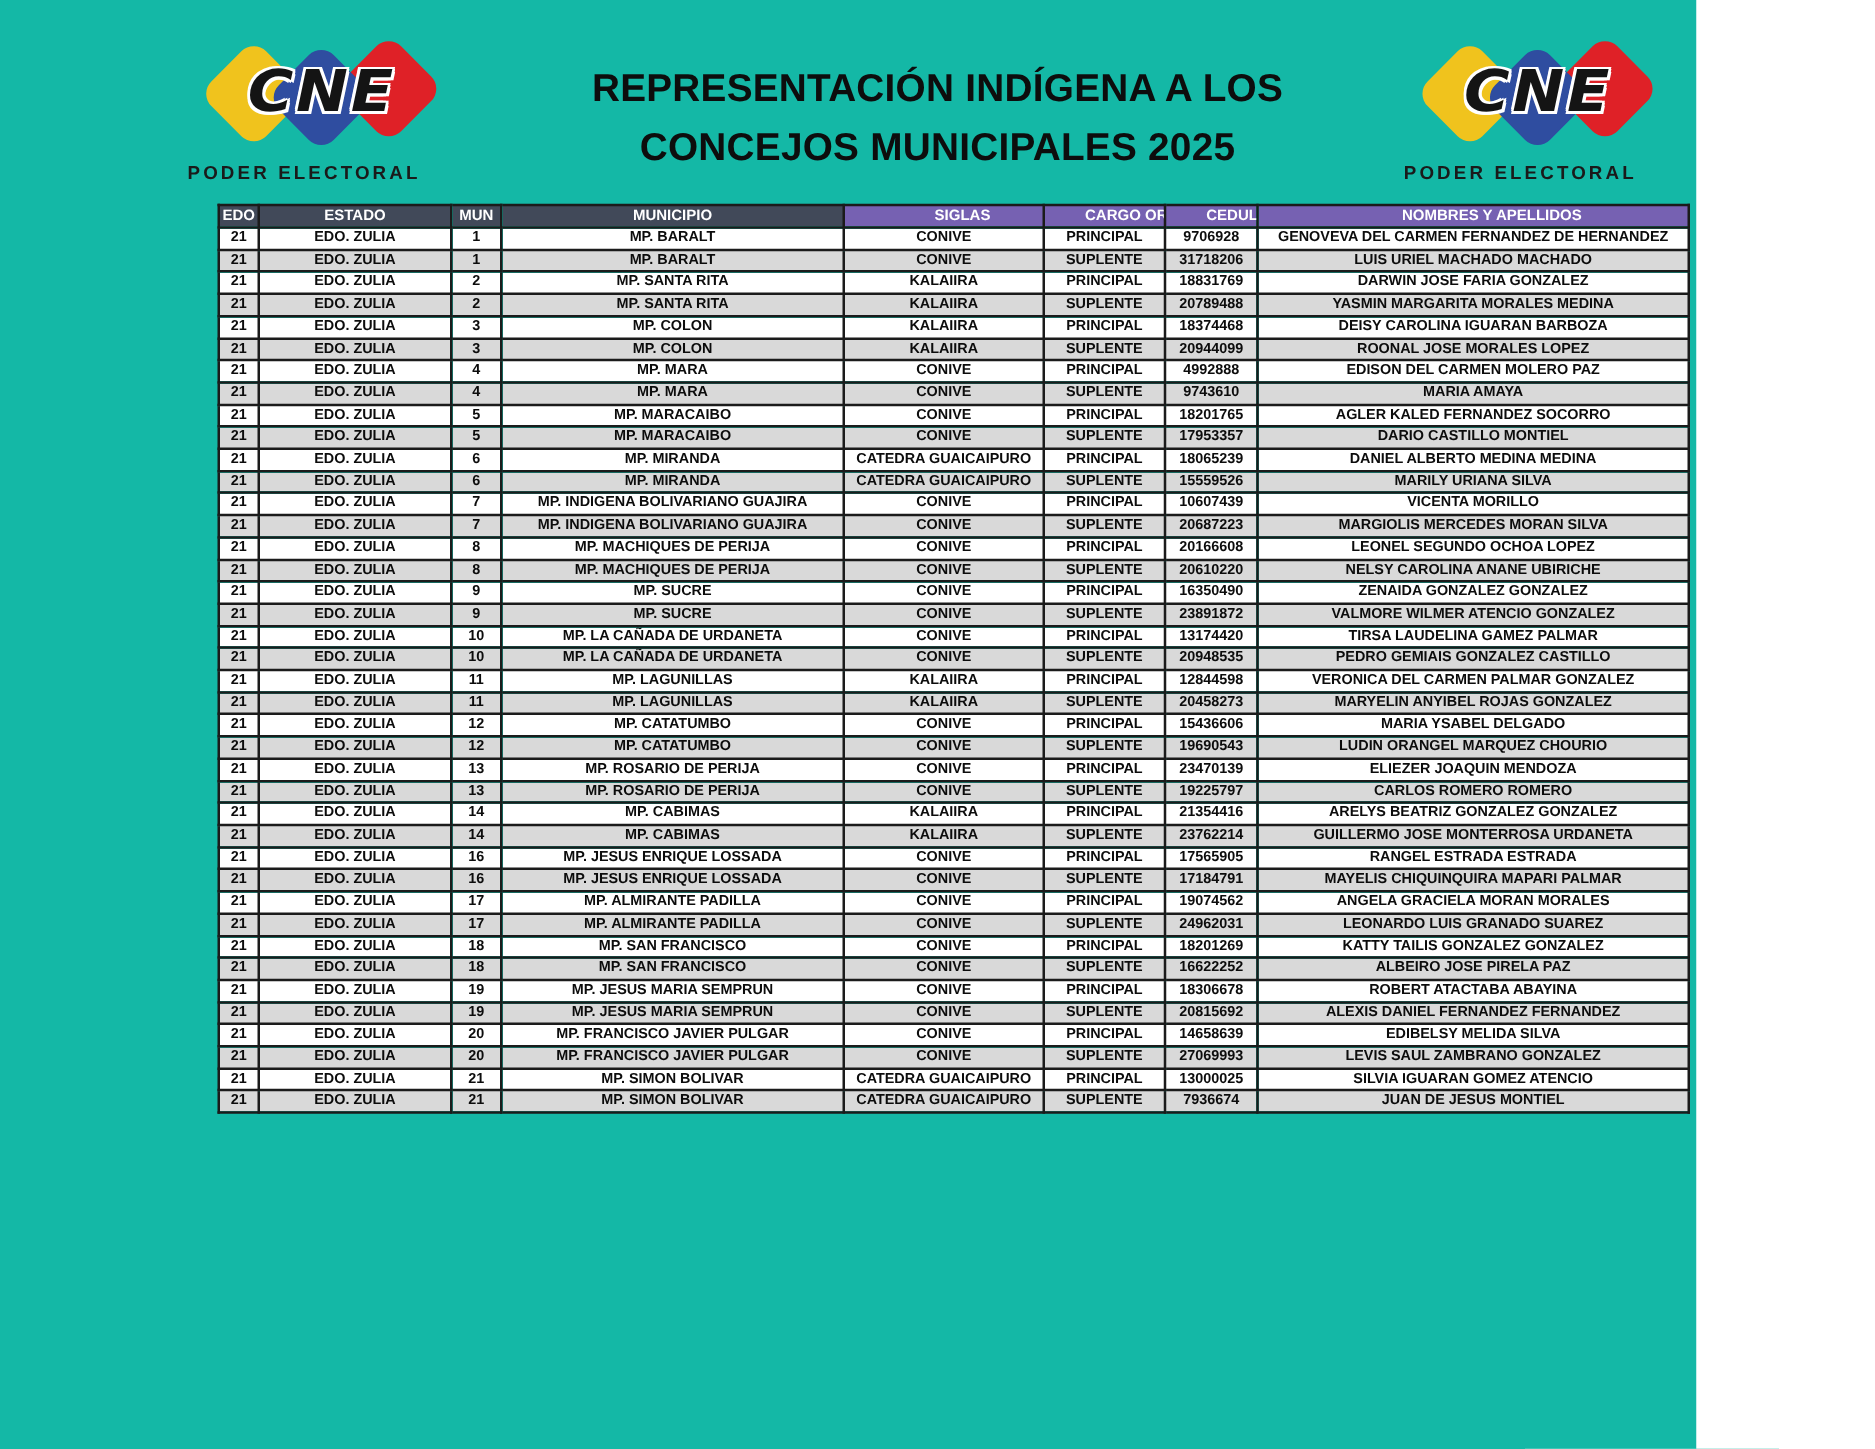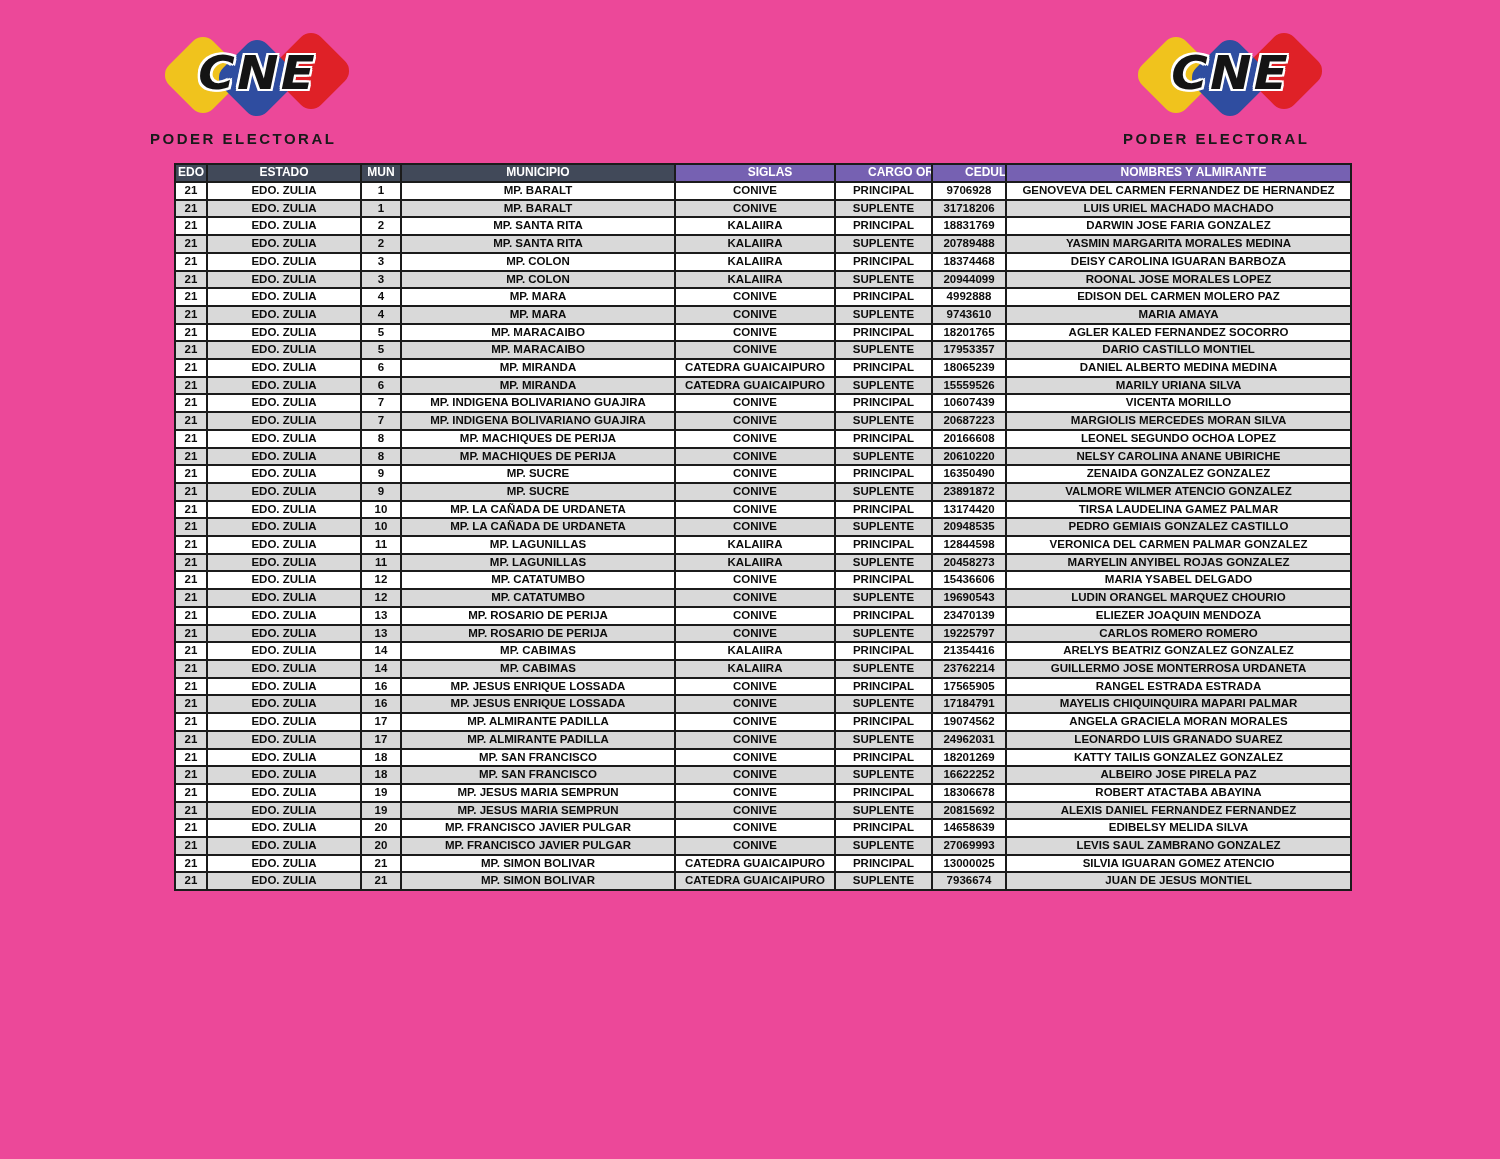--- a/index.html
+++ b/index.html
@@ -3,22 +3,22 @@
 <meta charset="utf-8">
 <style>
   html,body { margin:0; padding:0; }
   body {
     width:1500px; height:1159px;
     background:#ffffff;
     font-family:"Liberation Sans", sans-serif;
     -webkit-font-smoothing:antialiased;
   }
   .page {
-    position:relative; width:1500px; height:1159px;
-    background:#ec4899; overflow:hidden;
+    position:relative; width:1357px; height:1159px;
+    background:#14b8a6; overflow:hidden;
   }
 
   
   .logo { position:absolute; width:195px; height:140px; }
   .logo-left  { left:160px; top:20px; }
   .logo-right { left:1133px; top:20px; }
   .diamond {
     position:absolute; width:62px; height:62px;
     border-radius:14px; transform:rotate(45deg);
   }
@@ -74,20 +74,24 @@
 <div class="page">
 
   <div class="logo logo-left">
     <span class="diamond d-yellow"></span>
     <span class="diamond d-blue"></span>
     <span class="diamond d-red"></span>
     <div class="logo-cne">CNE</div>
     <div class="logo-sub">PODER ELECTORAL</div>
   </div>
 
+  <div class="title">
+    <div>REPRESENTACIÓN INDÍGENA A LOS</div>
+    <div>CONCEJOS MUNICIPALES 2025</div>
+  </div>
 
   <div class="logo logo-right">
     <span class="diamond d-yellow"></span>
     <span class="diamond d-blue"></span>
     <span class="diamond d-red"></span>
     <div class="logo-cne">CNE</div>
     <div class="logo-sub">PODER ELECTORAL</div>
   </div>
 
   <div class="table-wrap">
@@ -104,21 +108,21 @@
       </colgroup>
       <thead>
         <tr id="header-row">
             <th class="h-dark">EDO</th>
             <th class="h-dark">ESTADO</th>
             <th class="h-dark">MUN</th>
             <th class="h-dark">MUNICIPIO</th>
             <th class="h-purple">SIGLAS</th>
             <th class="h-purple">CARGO ORDEN</th>
             <th class="h-purple">CEDULA</th>
-            <th class="h-purple">NOMBRES Y ALMIRANTE</th>
+            <th class="h-purple">NOMBRES Y APELLIDOS</th>
           </tr>
       </thead>
       <tbody id="table-body">
           <tr class="r-white">
             <td>21</td>
             <td>EDO. ZULIA</td>
             <td>1</td>
             <td>MP. BARALT</td>
             <td>CONIVE</td>
             <td>PRINCIPAL</td>

